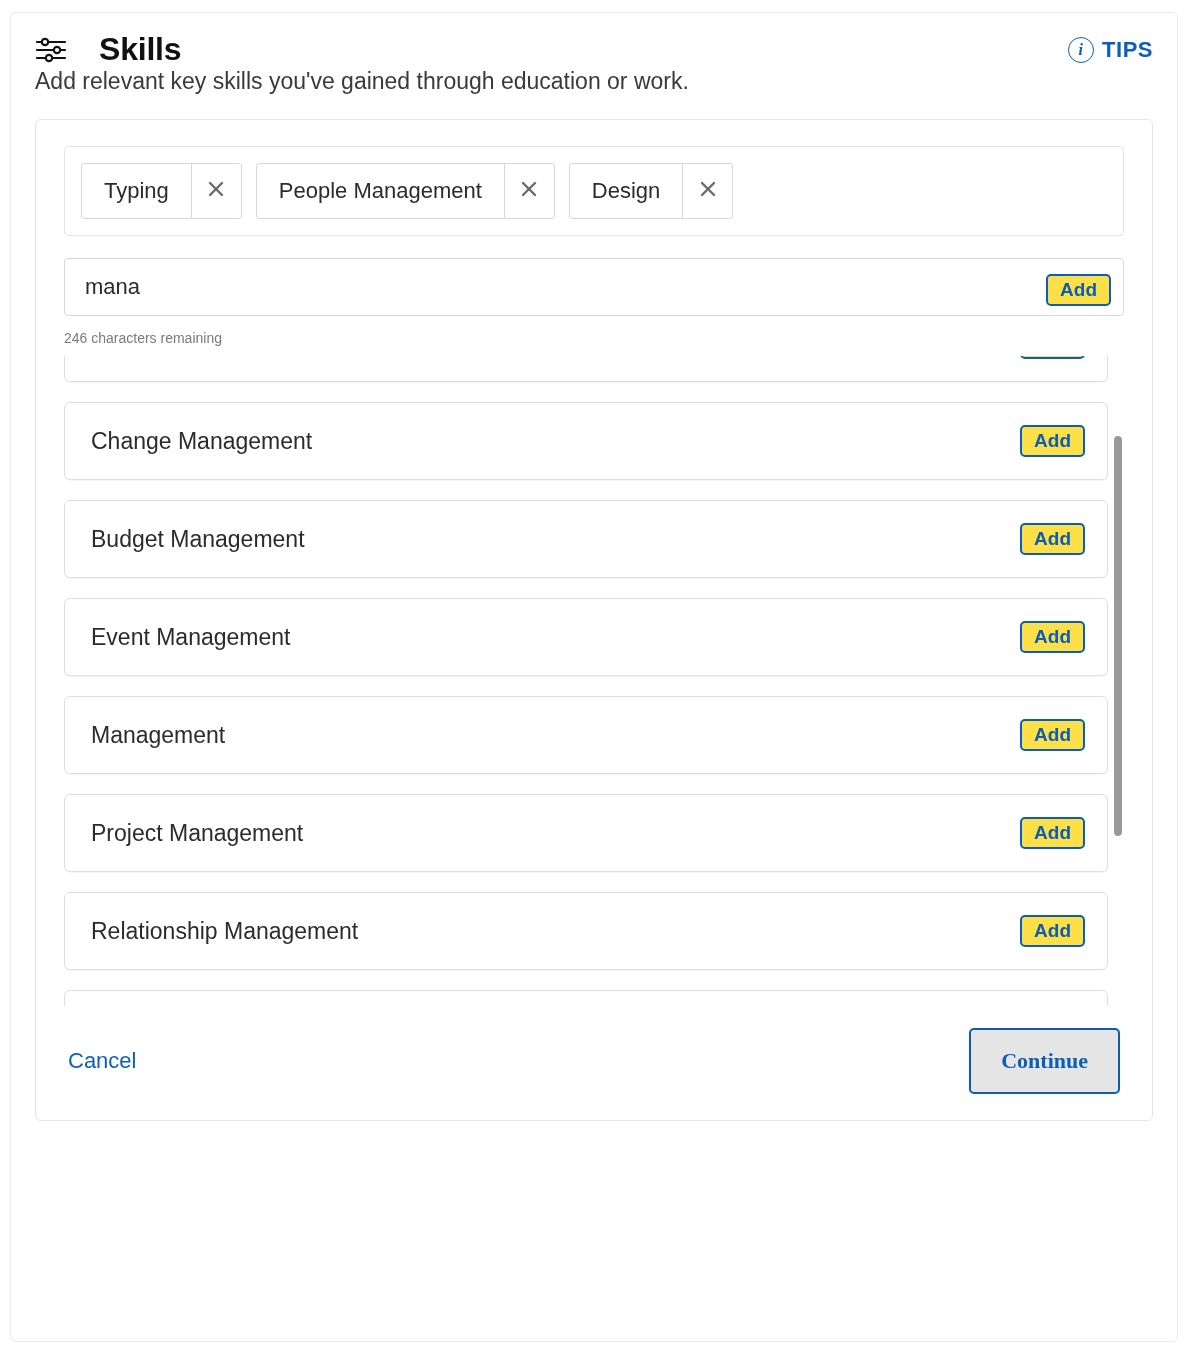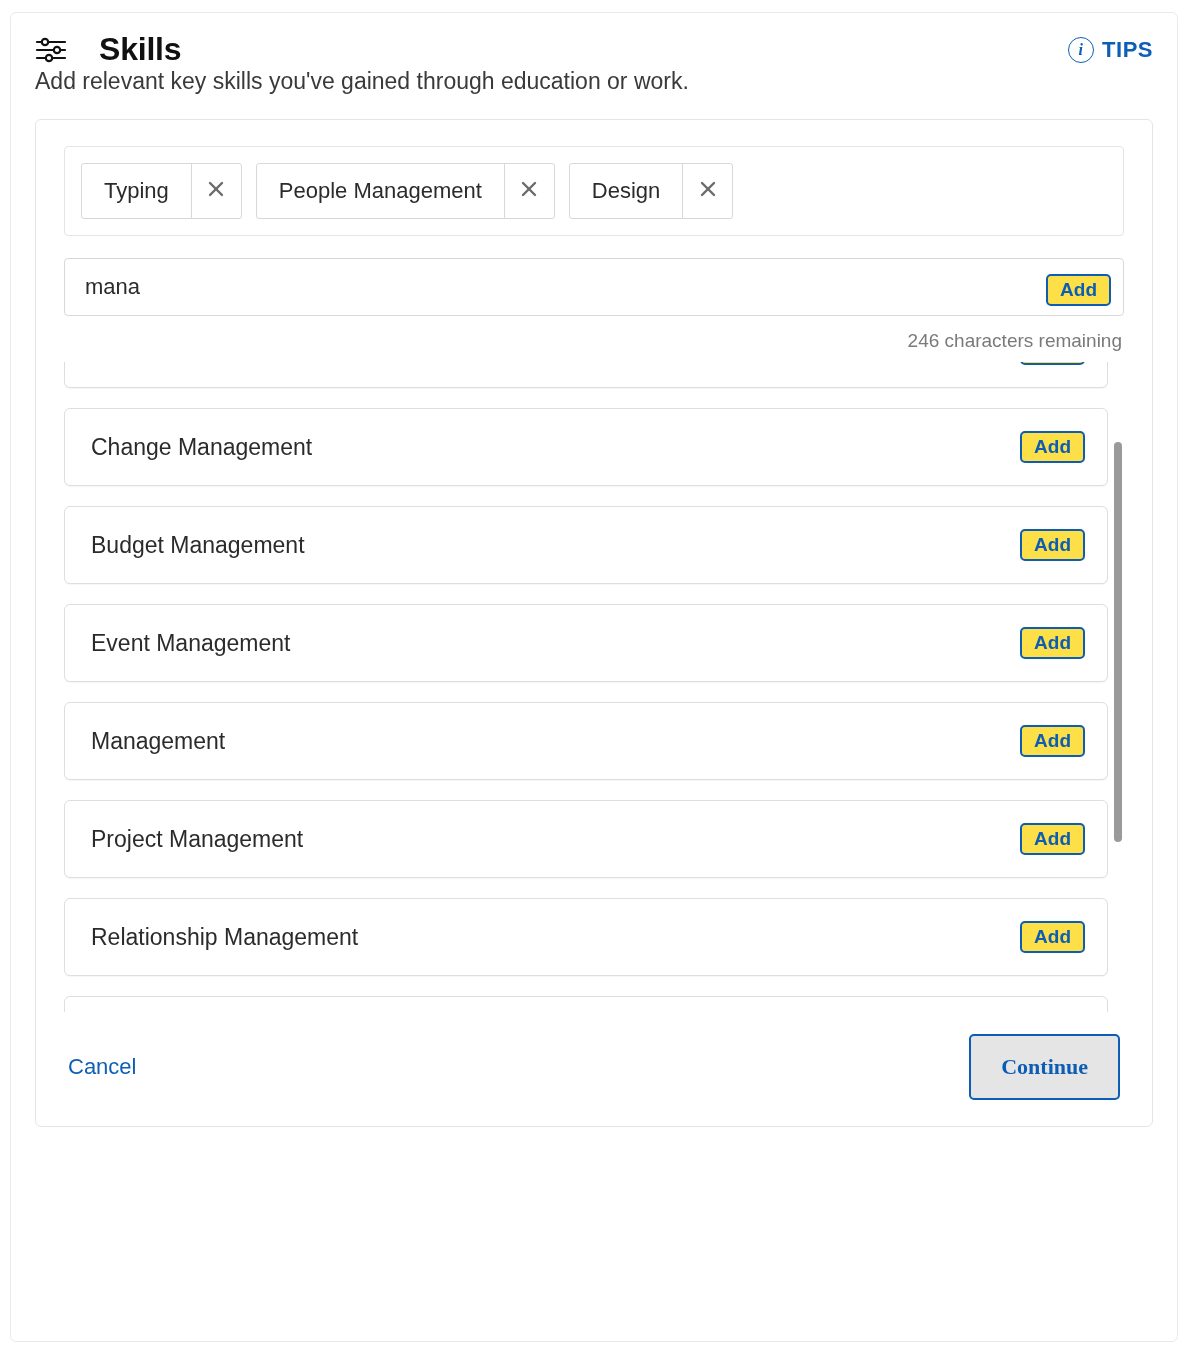--- a/index.html
+++ b/index.html
@@ -127,23 +127,22 @@
     color:var(--blue);
     background:#fde047;
     border-radius:5px;
     padding:3px 12px;
     font-size:19px;
     font-weight:700;
     cursor:pointer;
     font-family:inherit;
   }
   .char-remaining{
-    text-align:right;
     color:#7a7a7a;
-    font-size:19px;
+    font-size:14px;
     margin-top:14px;
     padding-right:2px;
   }
   .suggestions{
     margin-top:10px;
     position:relative;
     height:650px;
     overflow:hidden;
   }
   .suggestions-inner{

